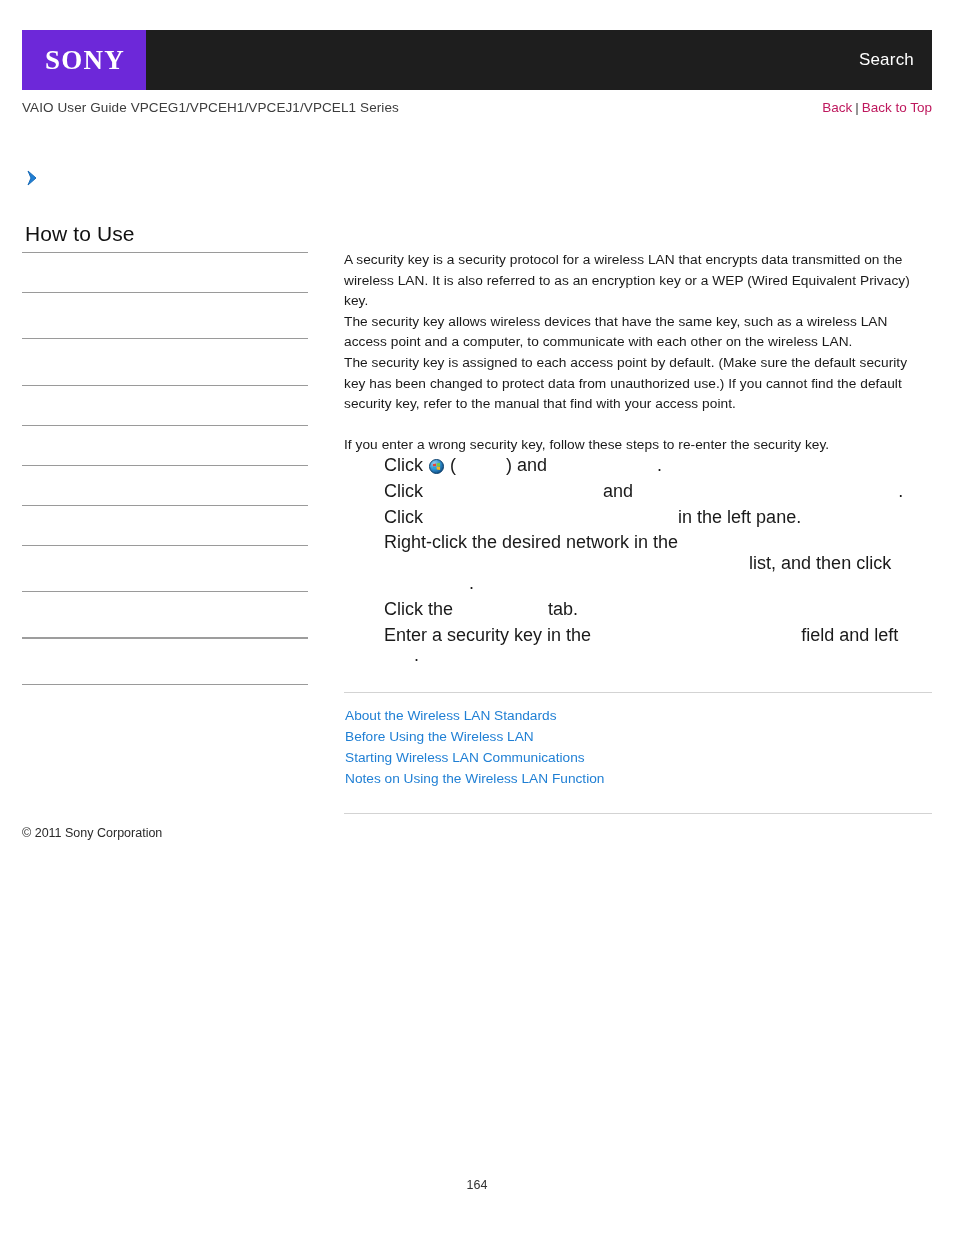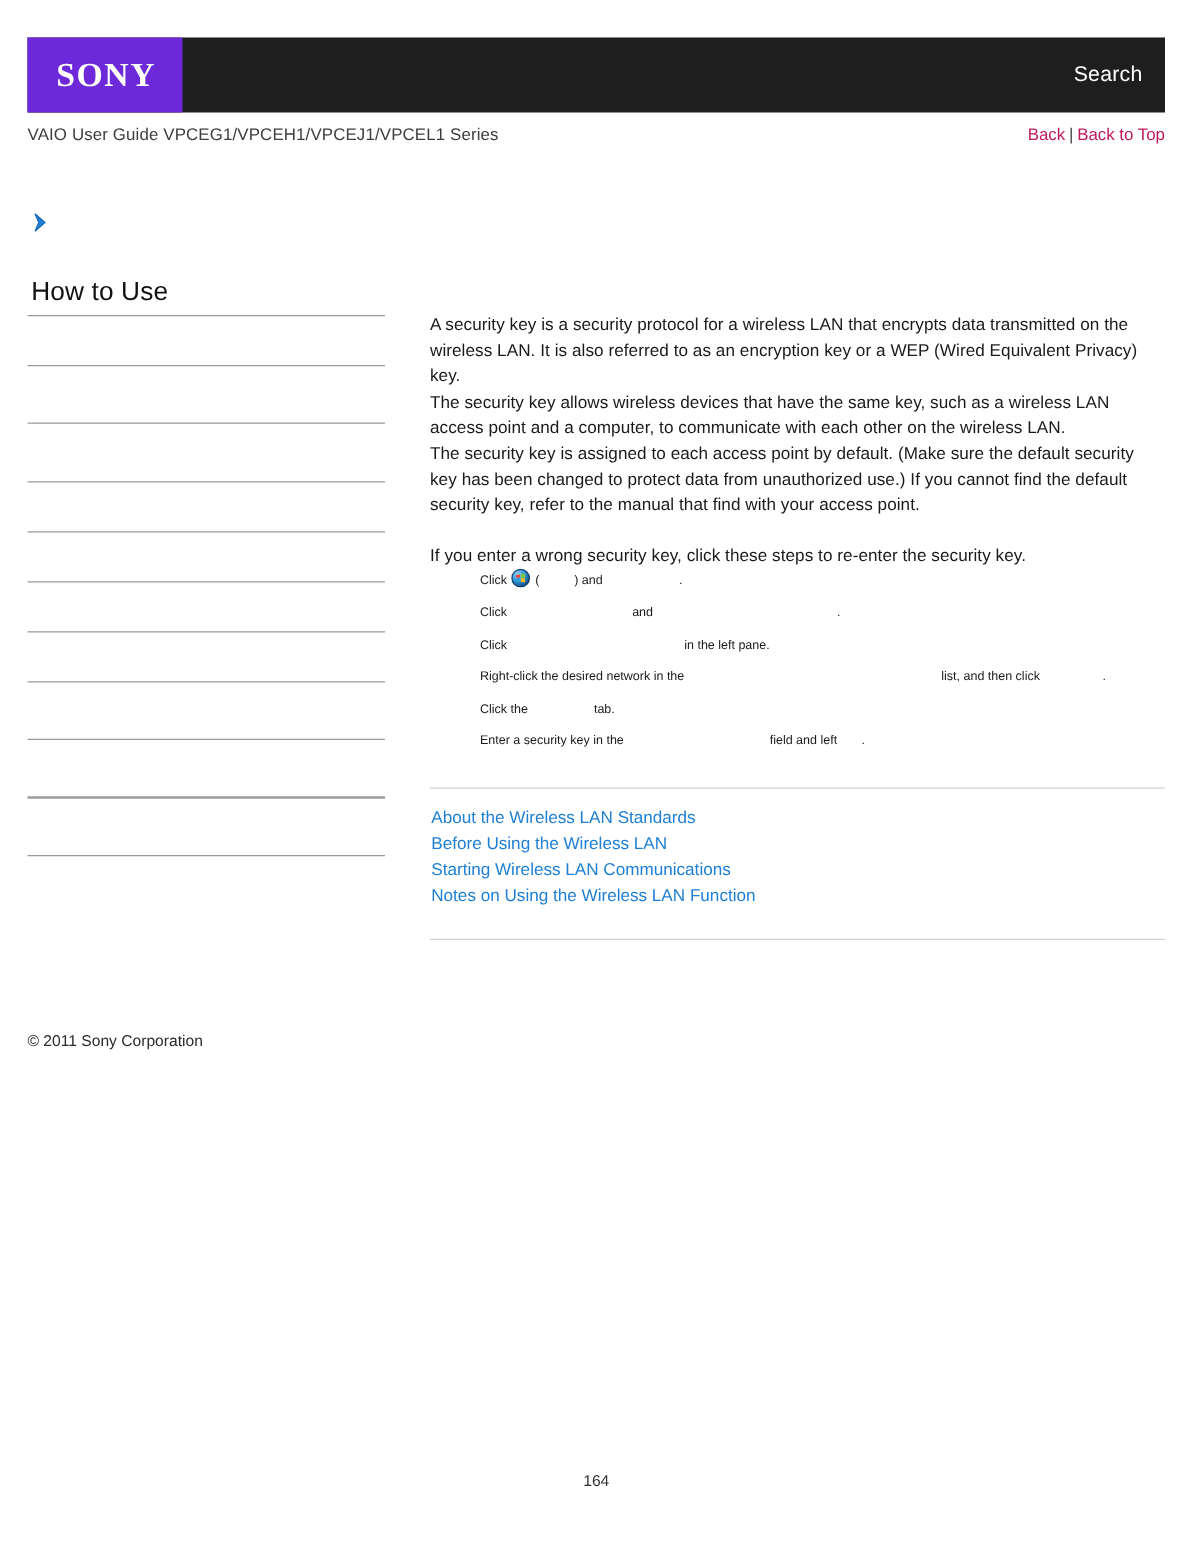--- a/index.html
+++ b/index.html
@@ -148,21 +148,21 @@
   }
   .intro-block { margin-bottom: 20px; }
   .lead-line { margin-bottom: 6px; }
 
   .steps {
     margin: 0;
     padding: 0 0 0 40px;
     list-style: none;
   }
   .steps li {
-    font-size: 10px;
+    font-size: 18px;
     line-height: 20.6px;
     color: #1a1a1a;
     margin-bottom: 5px;
     position: relative;
   }
   .hidden-term {
     color: #ffffff;   
     white-space: pre;
   }
   .start-orb {
@@ -288,21 +288,21 @@
 </div>
 
 <div class="content">
 
   <div class="intro-block">
     <p>A security key is a security protocol for a wireless LAN that encrypts data transmitted on the wireless LAN. It is also referred to as an encryption key or a WEP (Wired Equivalent Privacy) key.</p>
     <p>The security key allows wireless devices that have the same key, such as a wireless LAN access point and a computer, to communicate with each other on the wireless LAN.</p>
     <p>The security key is assigned to each access point by default. (Make sure the default security key has been changed to protect data from unauthorized use.) If you cannot find the default security key, refer to the manual that find with your access point.</p>
   </div>
 
-  <p class="lead-line">If you enter a wrong security key, click these steps to re-enter the security key.</p>
+  <p class="lead-line">If you enter a wrong security key, follow these steps to re-enter the security key.</p>
 
   <ol class="steps">
 
     <li>
       <span>Click </span><svg class="start-orb" viewBox="0 0 16 16">
           <defs>
             <radialGradient id="orbg" cx="35%" cy="30%" r="75%">
               <stop offset="0%" stop-color="#9ad4f5"></stop>
               <stop offset="55%" stop-color="#2f8fd0"></stop>
               <stop offset="100%" stop-color="#0c4a80"></stop>

